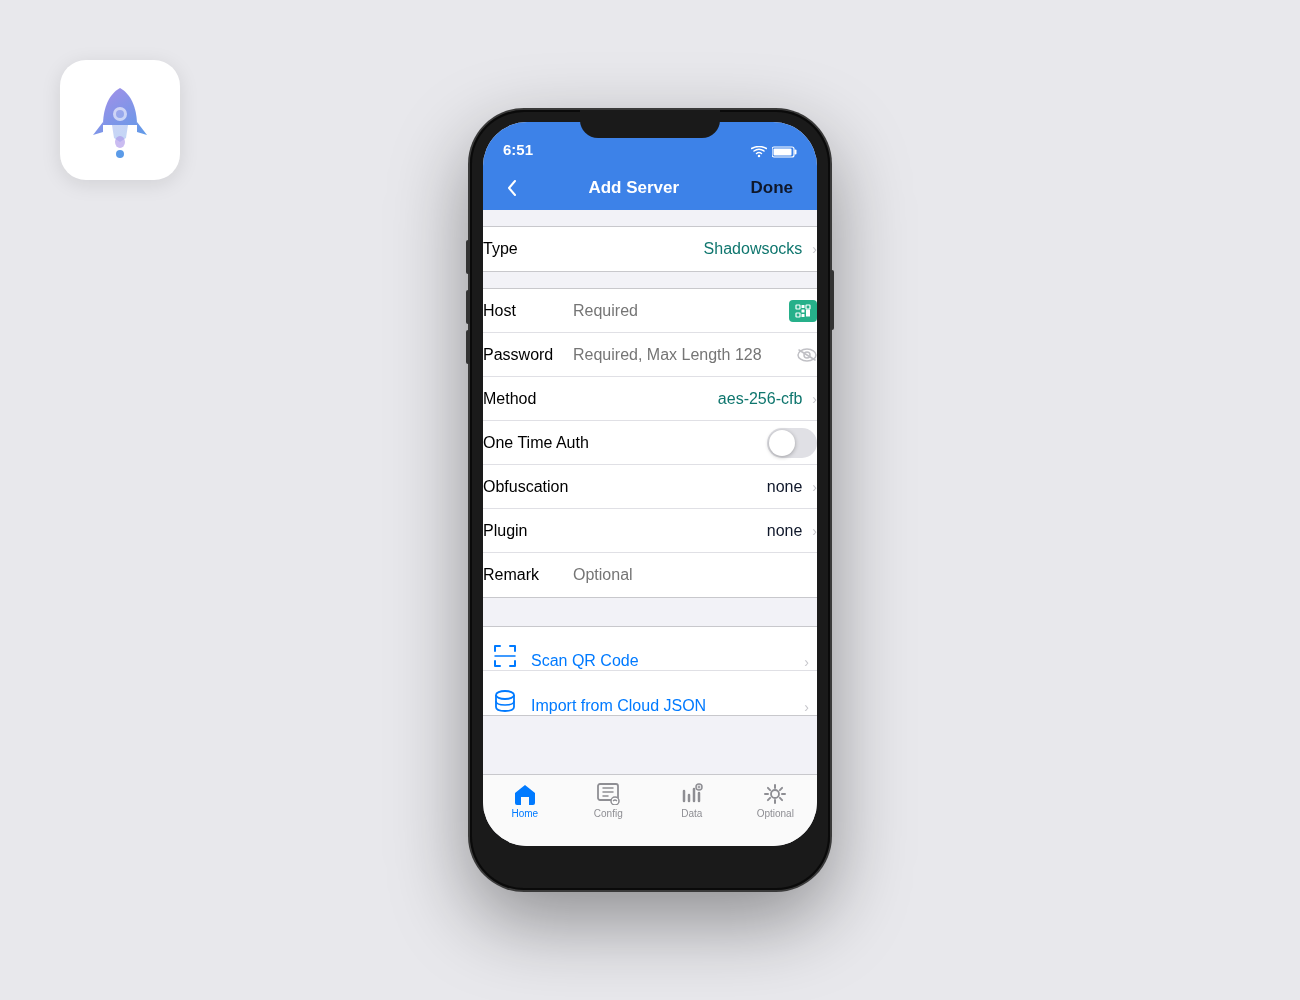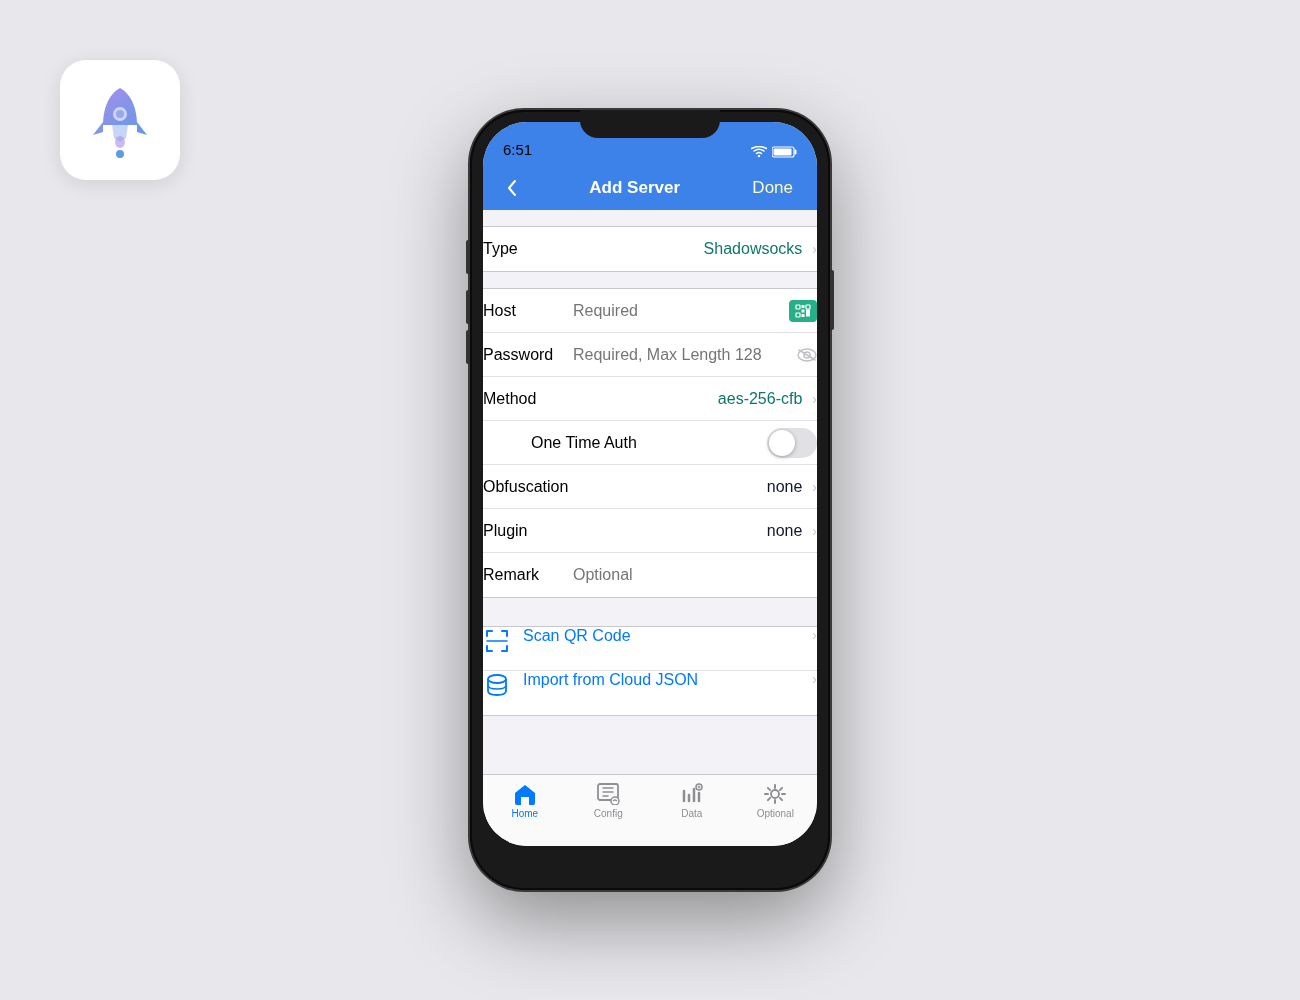--- a/index.html
+++ b/index.html
@@ -103,22 +103,22 @@
       display: flex;
       align-items: flex-end;
       justify-content: space-between;
       padding: 0 20px 6px;
       flex-shrink: 0;
       position: relative;
     }
 
     .status-time {
       font-size: 15px;
-      font-weight: 400;
-      color: #000000;
+      font-weight: 700;
+      color: #ffffff;
       padding-bottom: 2px;
     }
 
     .status-icons {
       display: flex;
       align-items: center;
       gap: 5px;
       padding-bottom: 2px;
     }
 
@@ -142,23 +142,23 @@
       cursor: pointer;
     }
 
     .nav-title {
       color: white;
       font-size: 17px;
       font-weight: 600;
     }
 
     .nav-done {
-      color: #fef9c3;
+      color: #0f172a;
       font-size: 17px;
-      font-weight: 400;
+      font-weight: 700;
       cursor: pointer;
     }
 
     
     .content {
       flex: 1;
       overflow-y: auto;
       background: #f2f2f7;
     }
 
@@ -262,22 +262,22 @@
     
     .action-section {
       margin-top: 28px;
       background: white;
       border-top: 0.5px solid #c8c8cc;
       border-bottom: 0.5px solid #c8c8cc;
     }
 
     .action-row {
       display: flex;
-      align-items: flex-start;
-      padding: 0 0;
+      align-items: flex-end;
+      padding: 0 8px;
       min-height: 44px;
       border-bottom: 0.5px solid #e0e0e5;
       cursor: pointer;
     }
 
     .action-row:last-child {
       border-bottom: none;
     }
 
     .action-icon {
@@ -443,21 +443,21 @@
           </div>
         </div>
 
         <div class="table-row">
           <span class="row-label">Method</span>
           <span class="row-value dark">aes-256-cfb</span>
           <span class="row-chevron">›</span>
         </div>
 
         <div class="table-row">
-          <span class="row-label" style="width: 130px; margin-left: 48px;">One Time Auth</span>
+          <span class="row-label" style="width: 130px;">One Time Auth</span>
           <div style="flex:1"></div>
           <div class="toggle-switch"></div>
         </div>
 
         <div class="table-row">
           <span class="row-label">Obfuscation</span>
           <span class="row-value">none</span>
           <span class="row-chevron">›</span>
         </div>
 

